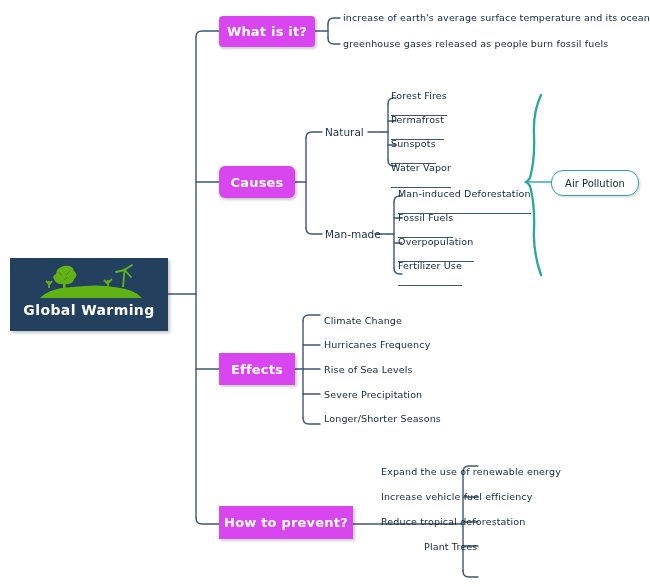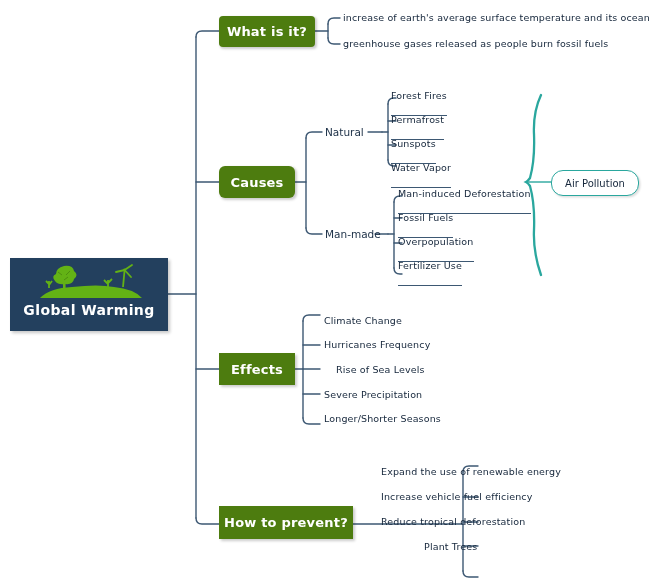--- a/index.html
+++ b/index.html
@@ -24,21 +24,21 @@
   .central .title{
     position:absolute;left:0;top:44px;width:158px;
     text-align:center;color:#ffffff;
     font-size:14px;font-weight:bold;letter-spacing:.4px;
     font-family:"DejaVu Sans", sans-serif;
   }
 
   
   .mainbox{
     position:absolute;
-    background:#4d7c0f;
+    background:#d946ef;
     color:#ffffff;
     font-size:13px;font-weight:bold;
     display:flex;align-items:center;justify-content:center;
     box-shadow:1.5px 1.5px 2.5px rgba(0,0,0,.20);
     letter-spacing:.2px;
     font-family:"DejaVu Sans", sans-serif;
   }
   .mainbox.rounded{border-radius:4px;}
 
   
@@ -182,21 +182,21 @@
 
   <div class="leaf ul" style="left:398px;top:188px;">Man-induced Deforestation</div>
   <div class="leaf ul" style="left:398px;top:212px;">Fossil Fuels</div>
   <div class="leaf ul" style="left:398px;top:236px;">Overpopulation</div>
   <div class="leaf ul" style="left:398px;top:260px;">Fertilizer Use</div>
 
   <div class="pill">Air Pollution</div>
 
   <div class="leaf" style="left:324px;top:315px;">Climate Change</div>
   <div class="leaf" style="left:324px;top:339px;">Hurricanes Frequency</div>
-  <div class="leaf" style="left:336px;top:364px;">Rise of Sea Levels</div>
+  <div class="leaf" style="left:324px;top:364px;">Rise of Sea Levels</div>
   <div class="leaf" style="left:324px;top:389px;">Severe Precipitation</div>
   <div class="leaf" style="left:324px;top:413px;">Longer/Shorter Seasons</div>
 
   <div class="leaf" style="left:381px;top:466px;">Expand the use of renewable energy</div>
   <div class="leaf" style="left:381px;top:491px;">Increase vehicle fuel efficiency</div>
   <div class="leaf" style="left:381px;top:516px;">Reduce tropical deforestation</div>
   <div class="leaf" style="left:381px;top:541px;padding-left:43px;">Plant Trees</div>
   <div class="leaf" style="left:381px;top:592px;">Reuse &amp; Recycle</div>
 
 </div>

